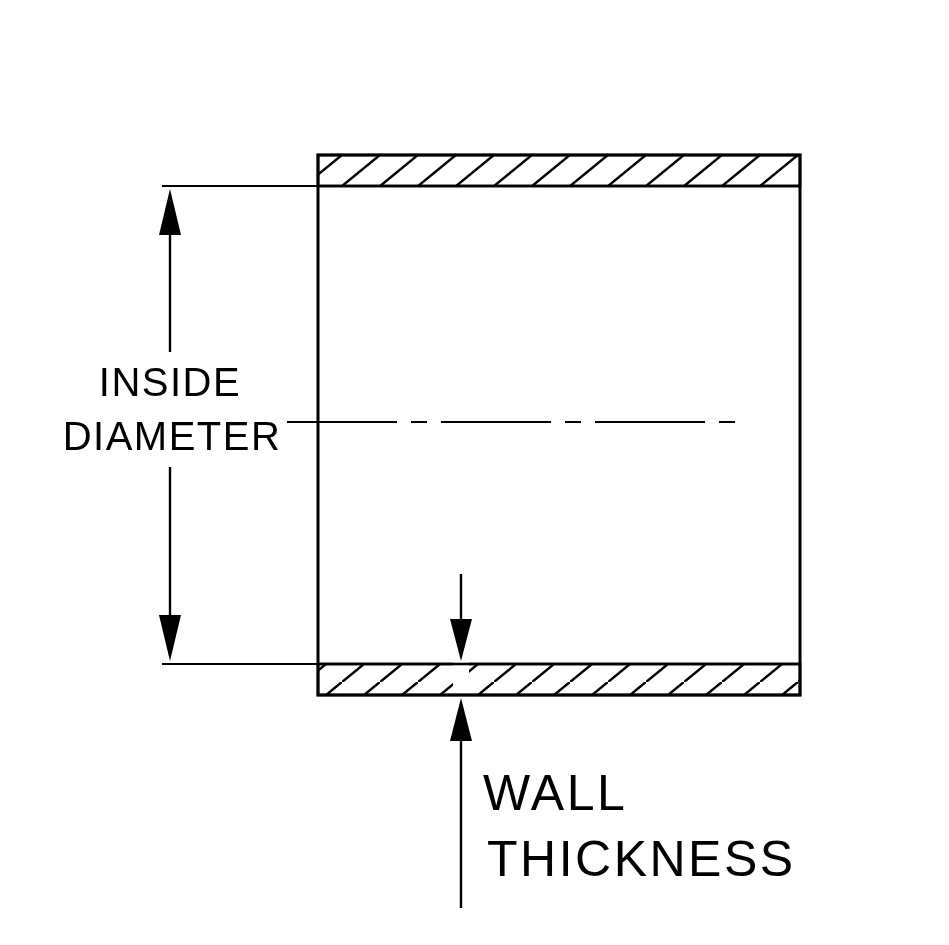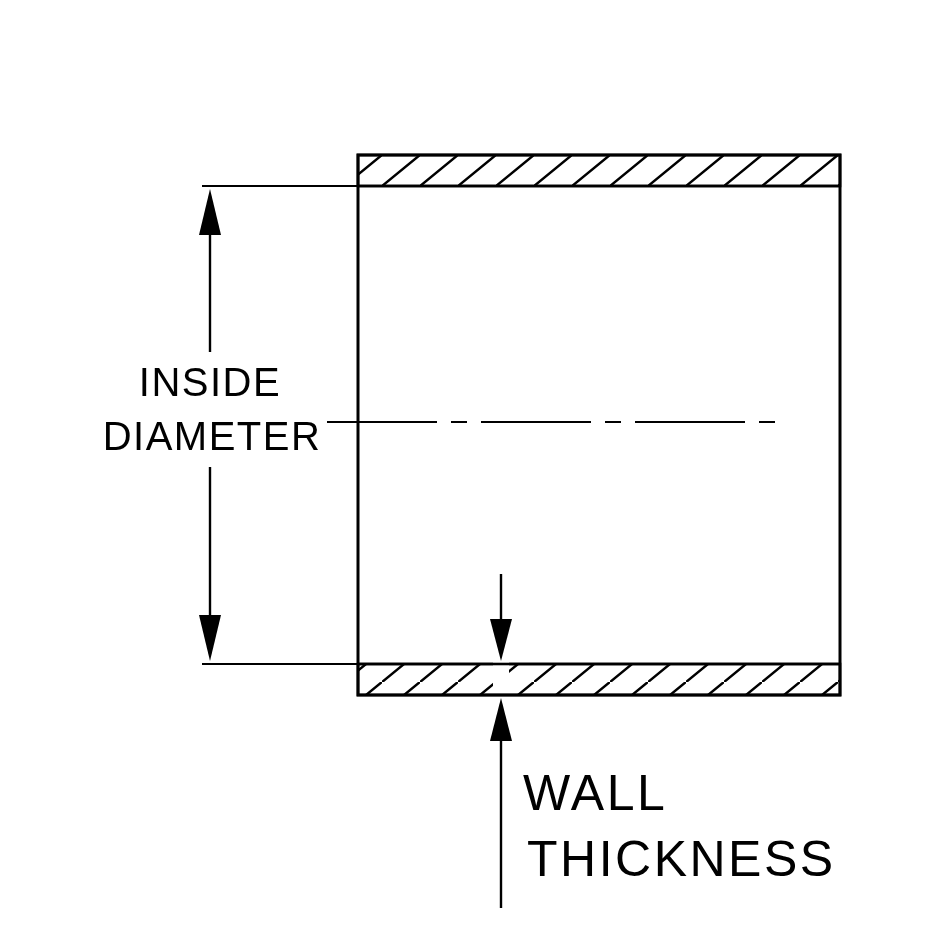--- a/index.html
+++ b/index.html
@@ -7,21 +7,20 @@
     body {
       margin: 0;
       background: var(--bg-color);
       font-family: "Liberation Sans", sans-serif;
     }
     .canvas {
       width: 949px;
       height: 945px;
       background: var(--bg-color);
       overflow: hidden;
-      padding-left: 40px;
     }
     svg { display: block; }
     .ln { stroke: var(--line-color); stroke-width: 2.4; fill: none; stroke-linecap: butt; }
     .thin { stroke-width: 2; }
     .outline { stroke: var(--line-color); stroke-width: 3; fill: none; }
     .hatch-band { fill: url(#hatch); stroke: var(--line-color); stroke-width: 2.6; }
     .centerline { stroke: var(--line-color); stroke-width: 2; fill: none; stroke-dasharray: 110 14 16 14; }
     .arrow { fill: var(--line-color); stroke: none; }
     .gap { fill: var(--bg-color); stroke: none; }
     .label {

